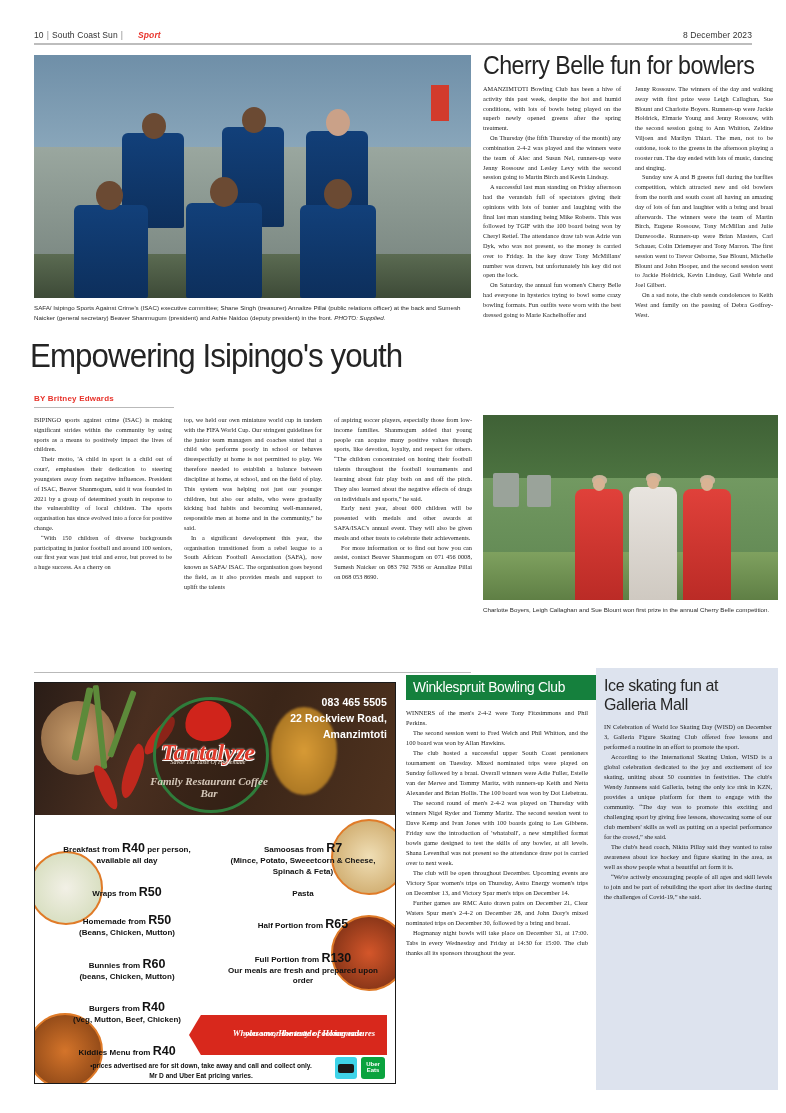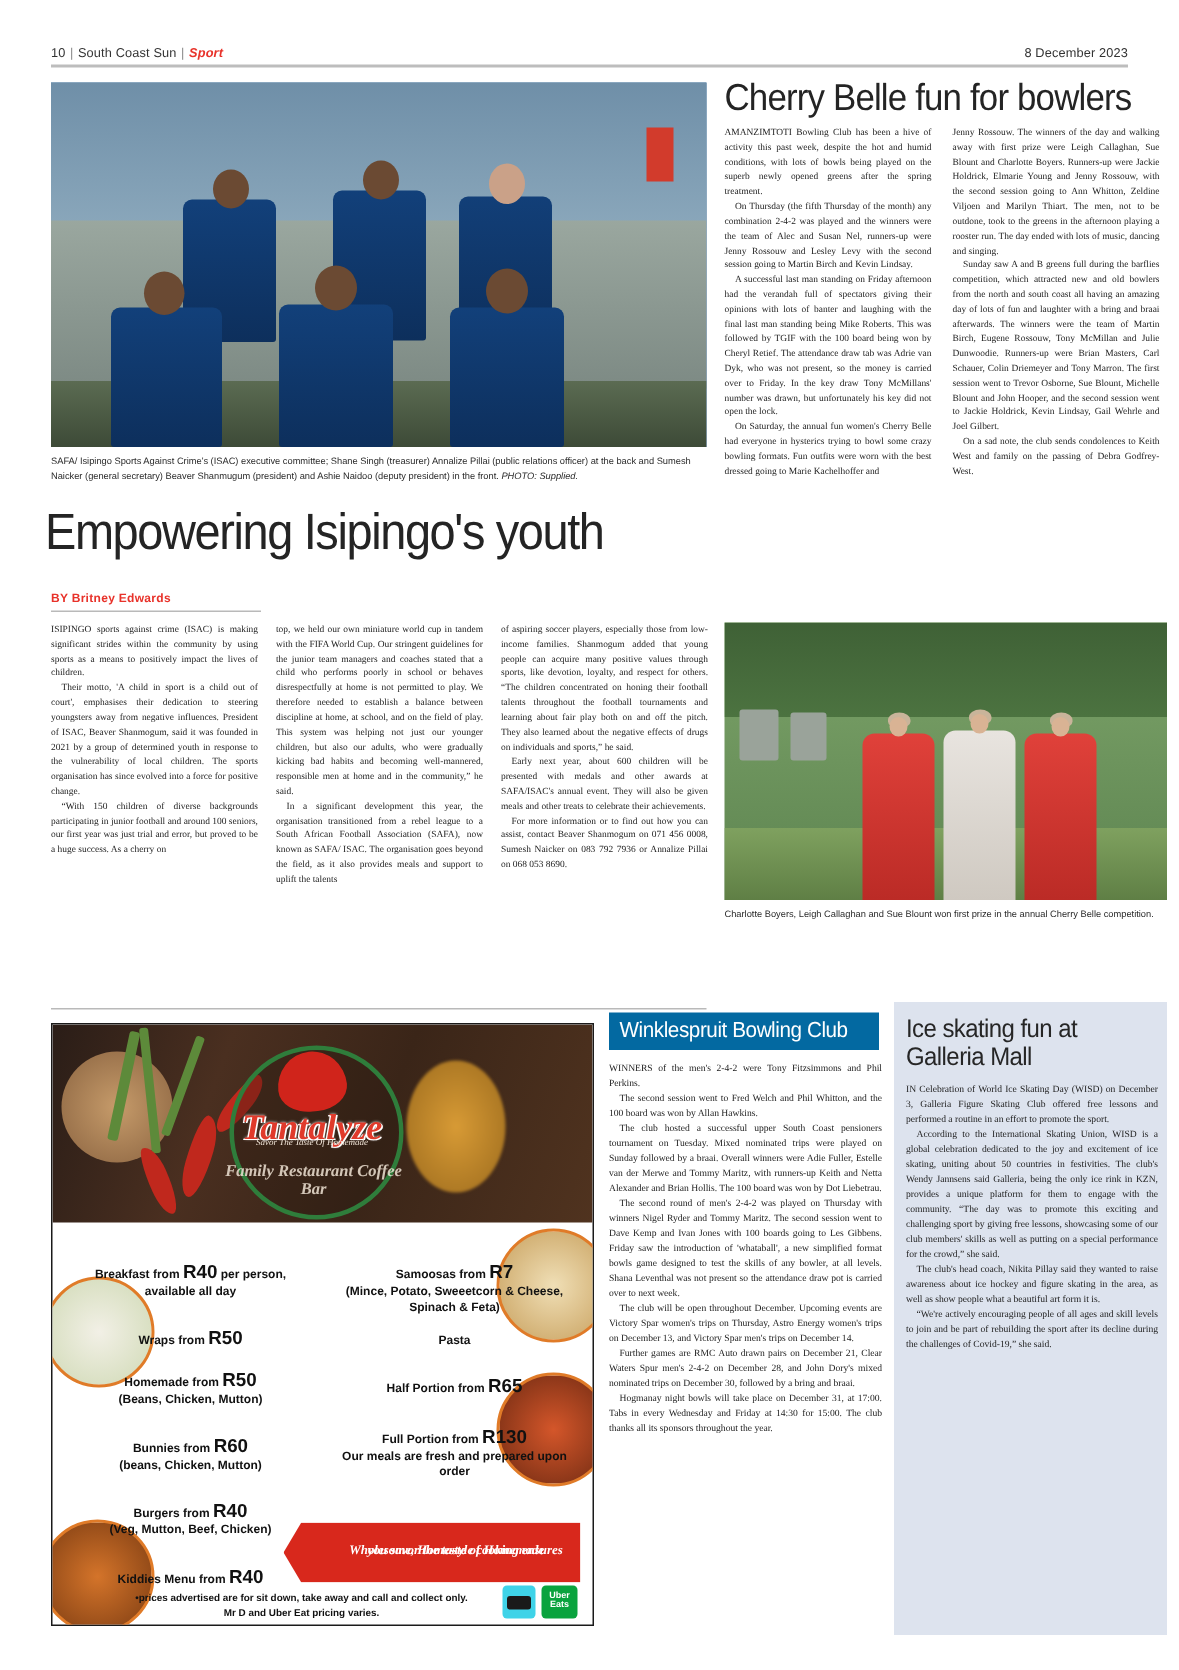--- a/index.html
+++ b/index.html
@@ -14,21 +14,21 @@
 
   
   .masthead{
     position:absolute;left:34px;top:30px;width:718px;
     display:flex;justify-content:space-between;align-items:flex-end;
     font-family:"Liberation Sans", sans-serif;
     font-size:8.5px;color:#333;letter-spacing:.1px;
   }
   .masthead .left{display:flex;gap:3px;align-items:baseline;}
   .masthead .sep{color:#888;}
-  .masthead .sport{color:#e8322a;font-style:italic;font-weight:bold;}
+  .masthead .sport{color:#e8322a;font-style:italic;font-weight:bold;margin-left:12px;}
   .rule-top{
     position:absolute;left:34px;top:43px;width:718px;height:2px;background:#bdbdbd;
   }
 
   
   .lead-photo{
     position:absolute;left:34px;top:55px;width:437px;height:243px;
     background:linear-gradient(#28608f,#1b4c77);
     overflow:hidden;
   }
@@ -108,22 +108,22 @@
   .lady .h{position:absolute;top:-11px;left:50%;margin-left:-6px;width:12px;height:13px;border-radius:50%;background:#d9b394;}
   .lady .hair{position:absolute;top:-14px;left:50%;margin-left:-7.5px;width:15px;height:10px;border-radius:50% 50% 40% 40%;background:#c9b49a;}
   .bowls-caption{
     position:absolute;left:483px;top:605px;width:295px;
     font-family:"Liberation Sans", sans-serif;
     font-size:6.2px;line-height:1.55;color:#2a2a2a;
   }
 
   
   .wink-bar{
-    position:absolute;left:406px;top:675px;width:180px;height:25px;
-    background:#0369a1;
+    position:absolute;left:406px;top:675px;width:199px;height:25px;
+    background:#15803d;
   }
   .wink-bar span{
     position:absolute;left:7px;top:4px;
     font-family:"Liberation Sans", sans-serif;
     font-size:14.5px;color:#fff;letter-spacing:-.3px;
     transform:scaleX(0.95);transform-origin:left center;
   }
   .wink-body{
     position:absolute;left:406px;top:708px;width:182px;
     font-size:6.4px;line-height:1.56;color:#222;text-align:justify;
@@ -351,20 +351,25 @@
       <div class="greenstem" style="left:84px;top:6px;width:6px;height:70px;transform:rotate(20deg);"></div>
       <div class="chili" style="left:90px;top:60px;width:16px;height:56px;transform:rotate(16deg);"></div>
       <div class="chili" style="left:64px;top:80px;width:14px;height:48px;transform:rotate(-24deg);"></div>
       <div class="chili" style="left:118px;top:30px;width:14px;height:46px;transform:rotate(38deg);"></div>
       <div class="spice" style="left:236px;top:24px;width:66px;height:88px;background:radial-gradient(#d79a35,#9c6b1d);"></div>
       <div class="logo-circle"></div>
       <div class="logo-flame"></div>
       <div class="logo-name">Tantalyze</div>
       <div class="logo-tag">Savor The Taste Of Homemade</div>
       <div class="logo-sub">Family Restaurant Coffee Bar</div>
+      <div class="ad-contact">
+        <div>083 465 5505</div>
+        <div>22 Rockview Road,</div>
+        <div>Amanzimtoti</div>
+      </div>
     </div>
 
     <div class="ad-menu">
       <div class="food-img" style="left:-6px;top:28px;width:70px;height:70px;background:radial-gradient(#f2f0e6,#cfd9b4);"></div>
       <div class="food-img" style="left:-8px;top:190px;width:72px;height:72px;background:radial-gradient(#d4742a,#7c3c12);"></div>
       <div class="food-img" style="left:296px;top:-4px;width:72px;height:72px;background:radial-gradient(#f0dfb6,#c79f5c);"></div>
       <div class="food-img" style="left:296px;top:92px;width:72px;height:72px;background:radial-gradient(#d4562a,#6e2a12);"></div>
 
       <div class="menu-col l">
         <p class="mi">

